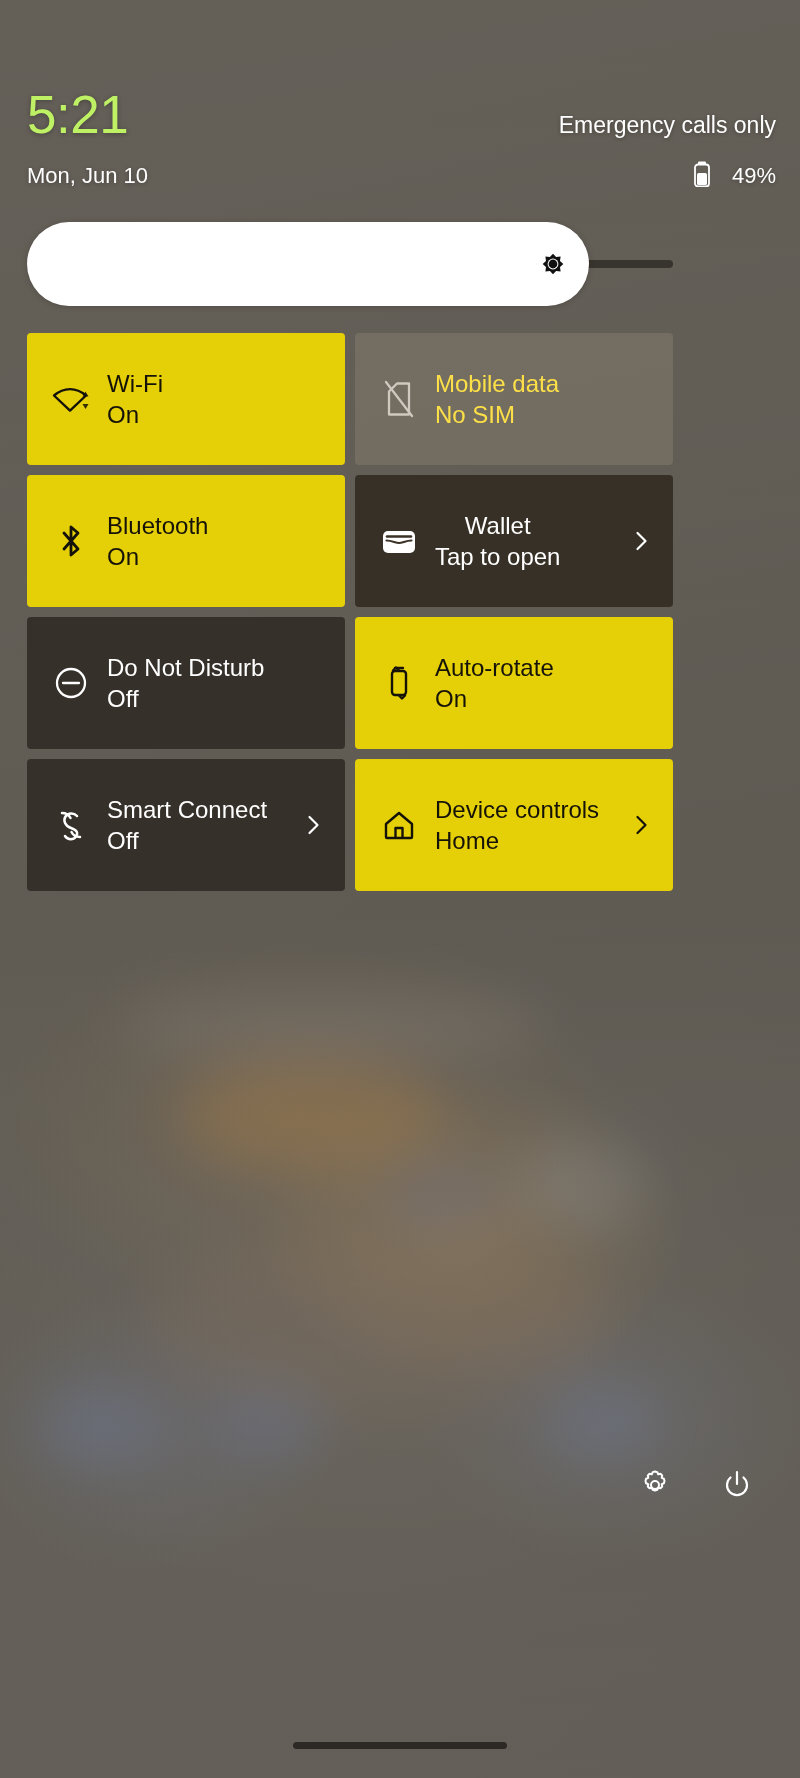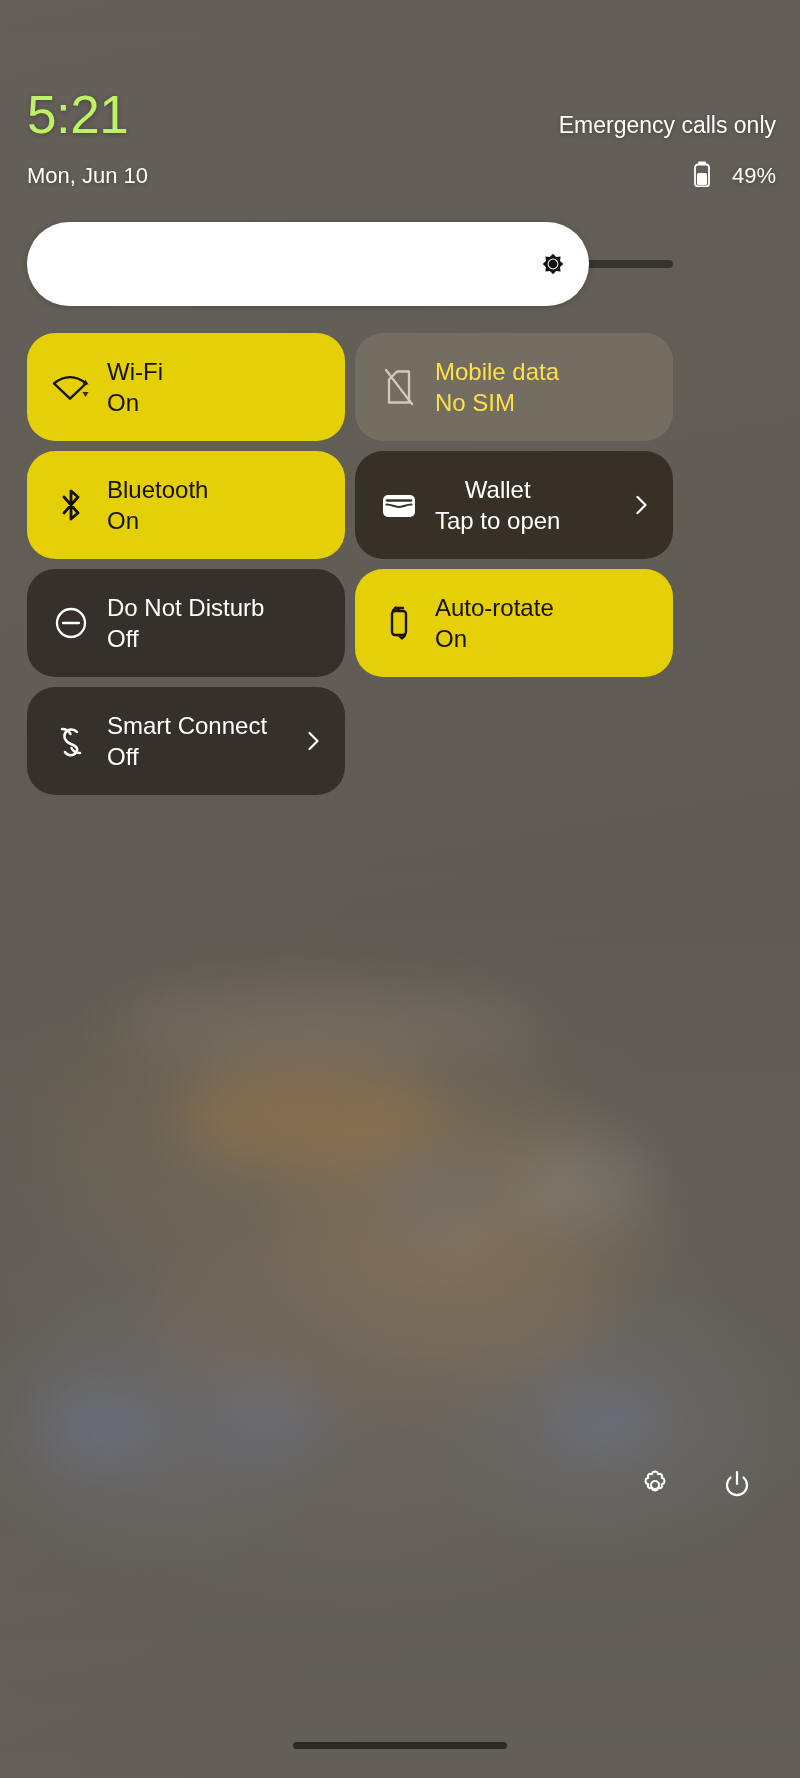--- a/index.html
+++ b/index.html
@@ -103,22 +103,22 @@
   .tiles {
     position: absolute; left: 27px; top: 333px;
     width: 646px;
     display: grid;
     grid-template-columns: 318px 318px;
     column-gap: 10px;
     row-gap: 10px;
   }
   .tile {
     position: relative;
-    height: 108px;
-    border-radius: 28px;
+    height: 132px;
+    border-radius: 4px;
     display: flex; align-items: center;
     padding: 0 24px 0 22px;
     overflow: hidden;
   }
   .tile.on  { background: #e5cf06; }
   .tile.off-dark { background: rgba(42,37,31,.80); }
   .tile.off-light { background: rgba(130,122,110,.52); }
   .tile.off-wallet { background: rgba(48,41,30,.86); text-align: center; }
 
   .tile-icon {
@@ -324,20 +324,37 @@
         <span class="tile-title">Smart Connect</span>
         <span class="tile-sub">Off</span>
       </span>
       <span class="tile-chevron">
         <svg width="24" height="24" viewBox="0 0 24 24">
           <path d="M8.5 4l8 8-8 8" fill="none" stroke="#ffffff" stroke-width="2.2" stroke-linecap="round" stroke-linejoin="round"></path>
         </svg>
       </span>
     </div>
 
+    <div class="tile on">
+      <span class="tile-icon">
+        <svg width="44" height="44" viewBox="0 0 44 44">
+          <path d="M9 21L22 10l13 11v13a1 1 0 0 1-1 1H10a1 1 0 0 1-1-1z" fill="none" stroke="#151208" stroke-width="2.4" stroke-linejoin="round"></path>
+          <path d="M18.5 35V25h7v10" fill="none" stroke="#151208" stroke-width="2.4" stroke-linejoin="round"></path>
+        </svg>
+      </span>
+      <span class="tile-text">
+        <span class="tile-title">Device controls</span>
+        <span class="tile-sub">Home</span>
+      </span>
+      <span class="tile-chevron">
+        <svg width="24" height="24" viewBox="0 0 24 24">
+          <path d="M8.5 4l8 8-8 8" fill="none" stroke="#151208" stroke-width="2.2" stroke-linecap="round" stroke-linejoin="round"></path>
+        </svg>
+      </span>
+    </div>
 
   </div>
 
 
   <div class="bottom-bar">
     <div class="bottom-btn">
       <svg width="34" height="34" viewBox="0 0 34 34">
         <path d="M17 3.5l2.3.6.9 2.2 2.3-.5 1.7 1.7-.5 2.3 2.2.9.6 2.3-.6 2.3-2.2.9.5 2.3-1.7 1.7-2.3-.5-.9 2.2-2.3.6-2.3-.6-.9-2.2-2.3.5-1.7-1.7.5-2.3-2.2-.9-.6-2.3.6-2.3 2.2-.9-.5-2.3 1.7-1.7 2.3.5.9-2.2z" fill="none" stroke="#ffffff" stroke-width="2" stroke-linejoin="round"></path>
         <circle cx="17" cy="17" r="4" fill="none" stroke="#ffffff" stroke-width="2"></circle>
       </svg>

